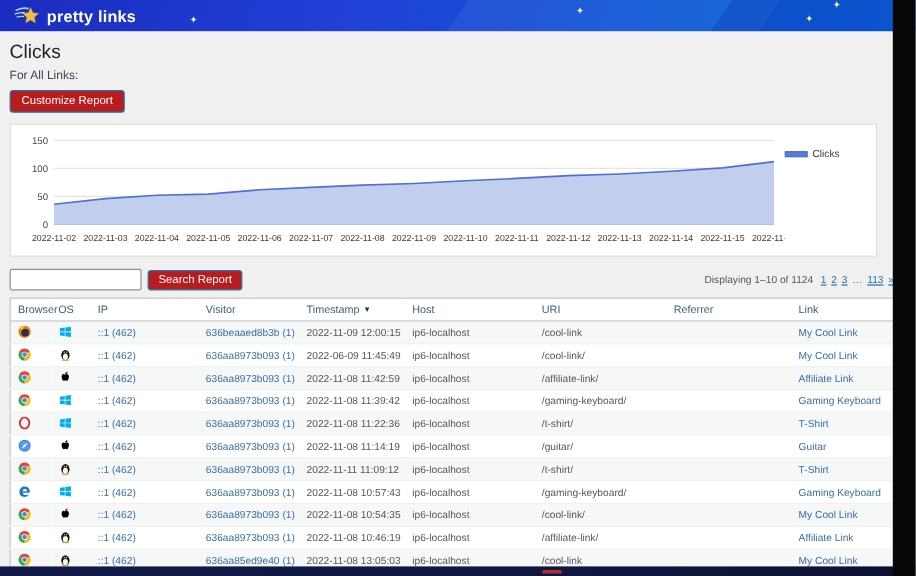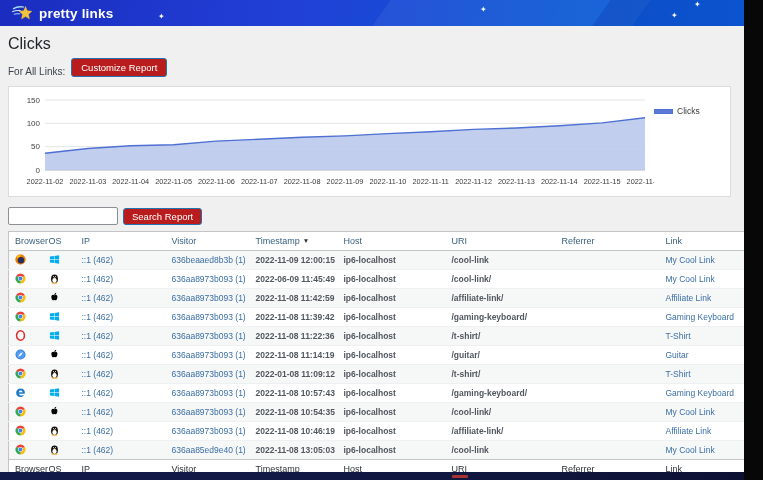--- a/index.html
+++ b/index.html
@@ -9,21 +9,21 @@
   .topbar{position:relative;height:26px;background:linear-gradient(100deg,#1b2cc0 0%,#2140d6 38%,#0b5ad4 75%,#0d63e0 100%);overflow:hidden;text-align:right;}
   .topbar .facet1{position:absolute;left:380px;top:-30px;width:260px;height:90px;background:rgba(255,255,255,0.06);transform:skewX(-35deg);}
   .topbar .facet2{position:absolute;left:600px;top:-30px;width:220px;height:90px;background:rgba(13,40,160,0.25);transform:skewX(-35deg);}
   .logo{position:absolute;left:12px;top:3px;display:flex;align-items:center;gap:5px;}
   .logo svg{display:block;}
   .logo-text{color:#fff;font-size:13.5px;font-weight:600;letter-spacing:.2px;}
   .sparkle{position:absolute;color:#fff;font-size:8px;line-height:8px;}
   
   .content{padding:0 0 0 8px;width:737px;}
   h1.page-title{font-size:16px;font-weight:400;color:#1d2327;margin:9px 0 5px 0;}
-  .subrow{display:flex;align-items:flex-end;gap:6px;font-size:10px;color:#3c434a;}
+  .subrow{display:flex;align-items:flex-start;gap:6px;font-size:10px;color:#3c434a;flex-direction:column;}
   .btn{display:inline-block;background:#b91c1c;border:1px solid #2271b1;color:#fff;
     font-size:9.5px;padding:3px 9px;border-radius:3px;cursor:pointer;font-family:inherit;}
   
   .chart-card{margin-top:9px;background:#fff;border:1px solid #dcdcde;width:721px;padding:7px 0 4px 0;}
   .chart-title{font-size:9.5px;font-weight:bold;color:#101010;margin:0 0 3px 42px;}
   .chart-wrap{display:flex;align-items:flex-start;}
   .chart-svg{display:block;}
   .legend{display:flex;align-items:center;gap:4px;padding-top:12px;}
   .legend-swatch{display:inline-block;width:17px;height:3px;background:#5b79d6;border:1px solid #4e6fd3;}
   .legend-label{font-size:8.5px;color:#3a3a3a;}
@@ -40,21 +40,21 @@
     border:1px solid #c3c4c7;font-size:8.5px;table-layout:fixed;}
   table.clicks th{font-weight:normal;text-align:left;padding:4px 6px;font-size:9px;}
   table.clicks thead th{border-bottom:1px solid #c3c4c7;}
   table.clicks tfoot th{border-top:1px solid #c3c4c7;color:#2c3338;}
   table.clicks thead a{color:#38607f;text-decoration:none;cursor:pointer;}
   .sort-arrow{font-size:6.5px;color:#2c3338;margin-left:3px;vertical-align:1px;}
   table.clicks td{padding:2.5px 6px;overflow:hidden;white-space:nowrap;}
   table.clicks tbody tr:nth-child(odd){background:#f6f7f7;}
   table.clicks tbody tr{border-top:1px solid #eef0f1;}
   .cell-link{color:#3a6ea5;text-decoration:none;cursor:pointer;}
-  .txt{color:#50575e;font-weight:bold;}
+  .txt{color:#50575e;}
   .icon{display:inline-block;width:11px;height:11px;line-height:0;}
   .icon svg{width:11px;height:11px;display:block;}
   
   .right-strip{position:absolute;top:0;right:0;width:19px;height:480px;background:#070707;}
   .bottom-strip{position:absolute;left:0;bottom:0;width:763px;height:8px;
     background:linear-gradient(90deg,#121a49 0%,#101740 60%,#0c1133 100%);}
   .red-dot{position:absolute;left:452px;top:3px;width:16px;height:3px;background:#a8322f;border-radius:1px;}
 </style>
 </head>
 <body>
@@ -120,20 +120,21 @@
         <div class="legend">
           <span class="legend-swatch"></span>
           <span class="legend-label">Clicks</span>
         </div>
       </div>
     </div>
 
     <div class="toolbar">
       <input class="search-input" type="text" value="" style="">
       <button class="btn">Search Report</button>
+      <div class="paging"><span>Displaying 1–10 of 1124  </span><a class="pg">1</a><a class="pg">2</a><a class="pg">3</a><span class="dots">…</span><a class="pg">113</a><a class="pg">»</a></div>
     </div>
 
     <table class="clicks">
       <colgroup>
         <col style="width:34px">
           <col style="width:33px">
           <col style="width:90px">
           <col style="width:84px">
         <col style="width:88px">
           <col style="width:108px">
@@ -291,21 +292,21 @@
                   <ellipse cx="12" cy="13" rx="7.5" ry="9.5" fill="#111"></ellipse>
                   <ellipse cx="12" cy="16" rx="4.6" ry="5.6" fill="#fdfdfd"></ellipse>
                   <circle cx="9.8" cy="7.5" r="1.1" fill="#fff"></circle>
                   <circle cx="14.2" cy="7.5" r="1.1" fill="#fff"></circle>
                   <polygon points="9.5,9.5 14.5,9.5 12,12" fill="#f6a623"></polygon>
                   <ellipse cx="8.5" cy="22" rx="3" ry="1.6" fill="#f6a623"></ellipse>
                   <ellipse cx="15.5" cy="22" rx="3" ry="1.6" fill="#f6a623"></ellipse>
                 </svg></span></td>
             <td><a class="cell-link">::1 (462)</a></td>
             <td><a class="cell-link">636aa8973b093 (1)</a></td>
-            <td class="txt">2022-01-08 11:09:12</td>
+            <td class="txt">2022-11-11 11:09:12</td>
             <td class="txt">ip6-localhost</td>
             <td class="txt">/t-shirt/</td>
             <td class="txt"></td>
             <td><a class="cell-link">T-Shirt</a></td>
           </tr>
           <tr>
             <td><span class="icon"><svg viewBox="0 0 24 24">
                   <path d="M2.5 13C2.5 6.5 7 3 12.2 3c5 0 9.3 3.4 9.3 8.6 0 1.2-.2 2.2-.5 3H8.8c.4 2.6 2.7 4 5.6 4 2 0 4-.6 5.6-1.6-1.7 3.6-5 5-8.1 5C6.6 22 2.5 18.6 2.5 13Zm5.9-1.4h8.1c-.1-2.4-1.8-3.9-4-3.9-2.3 0-3.8 1.7-4.1 3.9Z" fill="#1e7cc7"></path>
                 </svg></span></td>
             <td><span class="icon"><svg viewBox="0 0 24 24">

